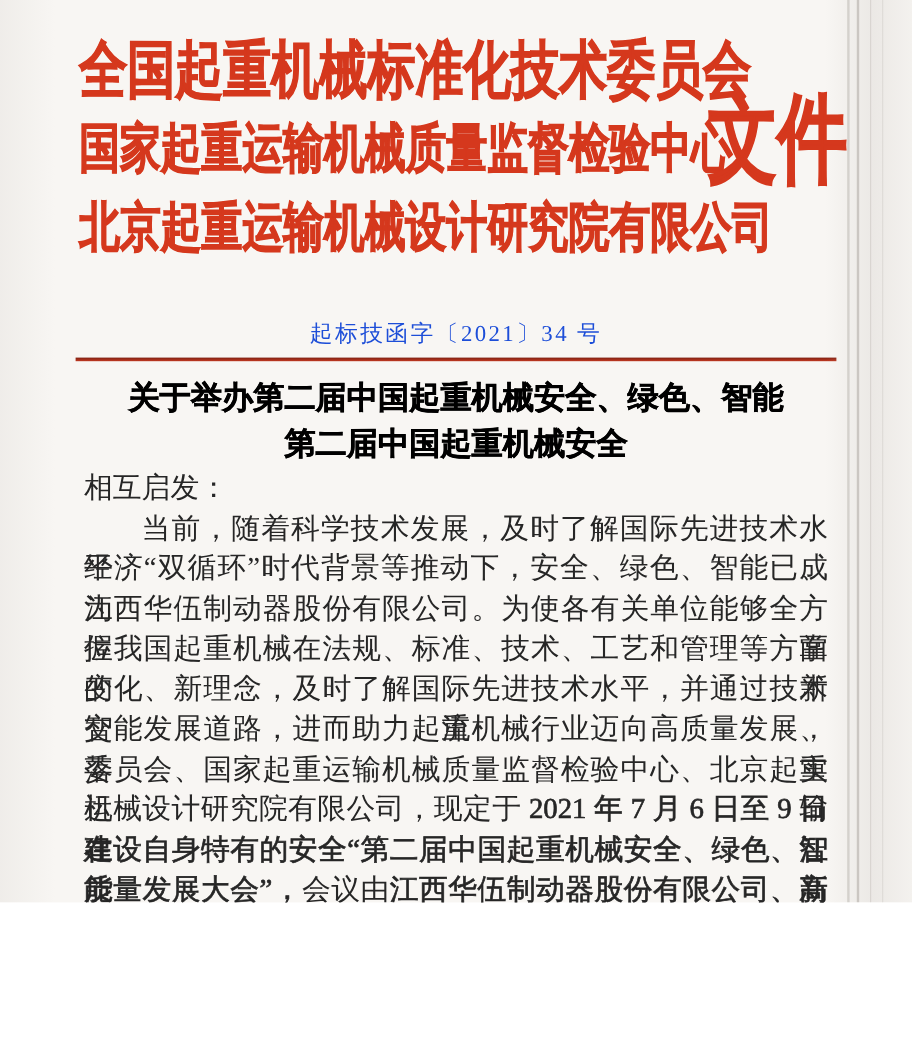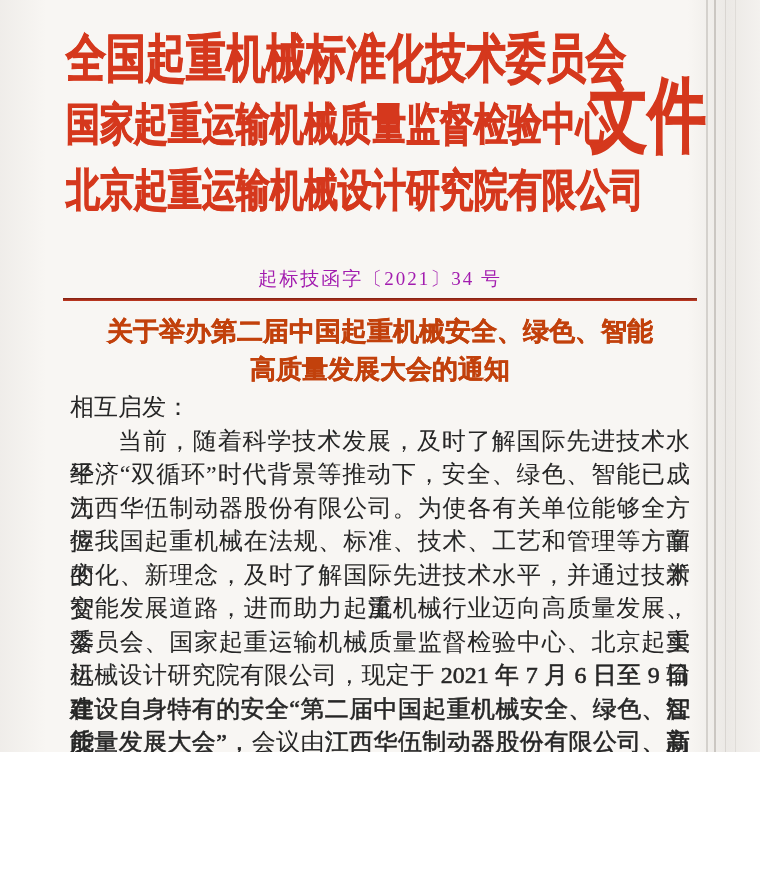--- a/index.html
+++ b/index.html
@@ -29,29 +29,29 @@
     transform:scaleY(1.3);transform-origin:left center;letter-spacing:0;}
   .org.l1{font-size:40px;}
   .org.l2{font-size:34px;}
   .org.l3{font-size:34px;}
   .doc-word{position:absolute;top:50px;right:0;color:#d5381d;font-weight:900;
     -webkit-text-stroke:1px currentColor;font-size:58px;line-height:58px;
     transform:scaleY(1.4);transform-origin:left top;white-space:nowrap;}
 
   
   .doc-number{margin-top:46px;text-align:center;font-size:19px;line-height:26px;
-    color:#a21caf;letter-spacing:2px;}
+    color:#1d4ed8;letter-spacing:2px;}
 
   
   .red-rule{margin:6px 63px 0 63px;height:3px;
     background:linear-gradient(to bottom,#7e1f10,#c33a22);}
 
   
   .title{margin:12px 0 0 0;text-align:center;font-size:26px;line-height:38px;
-    font-weight:700;color:#c2410c;-webkit-text-stroke:.4px currentColor;}
+    font-weight:700;color:#000000;-webkit-text-stroke:.4px currentColor;}
 
   
   .body-text{margin:2px 70px 0 70px;color:#262626;font-size:24px;}
   .line{height:33.5px;line-height:33.5px;white-space:nowrap;}
   .jl{white-space:normal;text-align:justify;text-align-last:justify;}
   .indent{text-indent:2em;}
   .b{font-weight:400;-webkit-text-stroke:.55px currentColor;}
 </style>
 </head>
 <body>
@@ -73,21 +73,21 @@
     </div>
     <div class="doc-word">文件</div>
   </header>
 
   <div class="doc-number">起标技函字〔2021〕34 号</div>
 
   <div class="red-rule"></div>
 
   <h1 class="title">
     <div>关于举办第二届中国起重机械安全、绿色、智能</div>
-    <div>高质量发展大会的通知</div>
+    <div>第二届中国起重机械安全</div>
   </h1>
 
   <div class="body-text">
     <div class="line">相互启发：</div>
 
     <div class="line jl indent"><span>当前，随着科学技术发展，及时了解国际先进技术水平、</span></div>
     <div class="line jl"><span>经济“双循环”时代背景等推动下，安全、绿色、智能已成为</span></div>
     <div class="line jl"><span>江西华伍制动器股份有限公司。为使各有关单位能够全方位掌</span></div>
     <div class="line jl"><span>握我国起重机械在法规、标准、技术、工艺和管理等方面的新</span></div>
     <div class="line jl"><span>变化、新理念，及时了解国际先进技术水平，并通过技术交流、</span></div>

